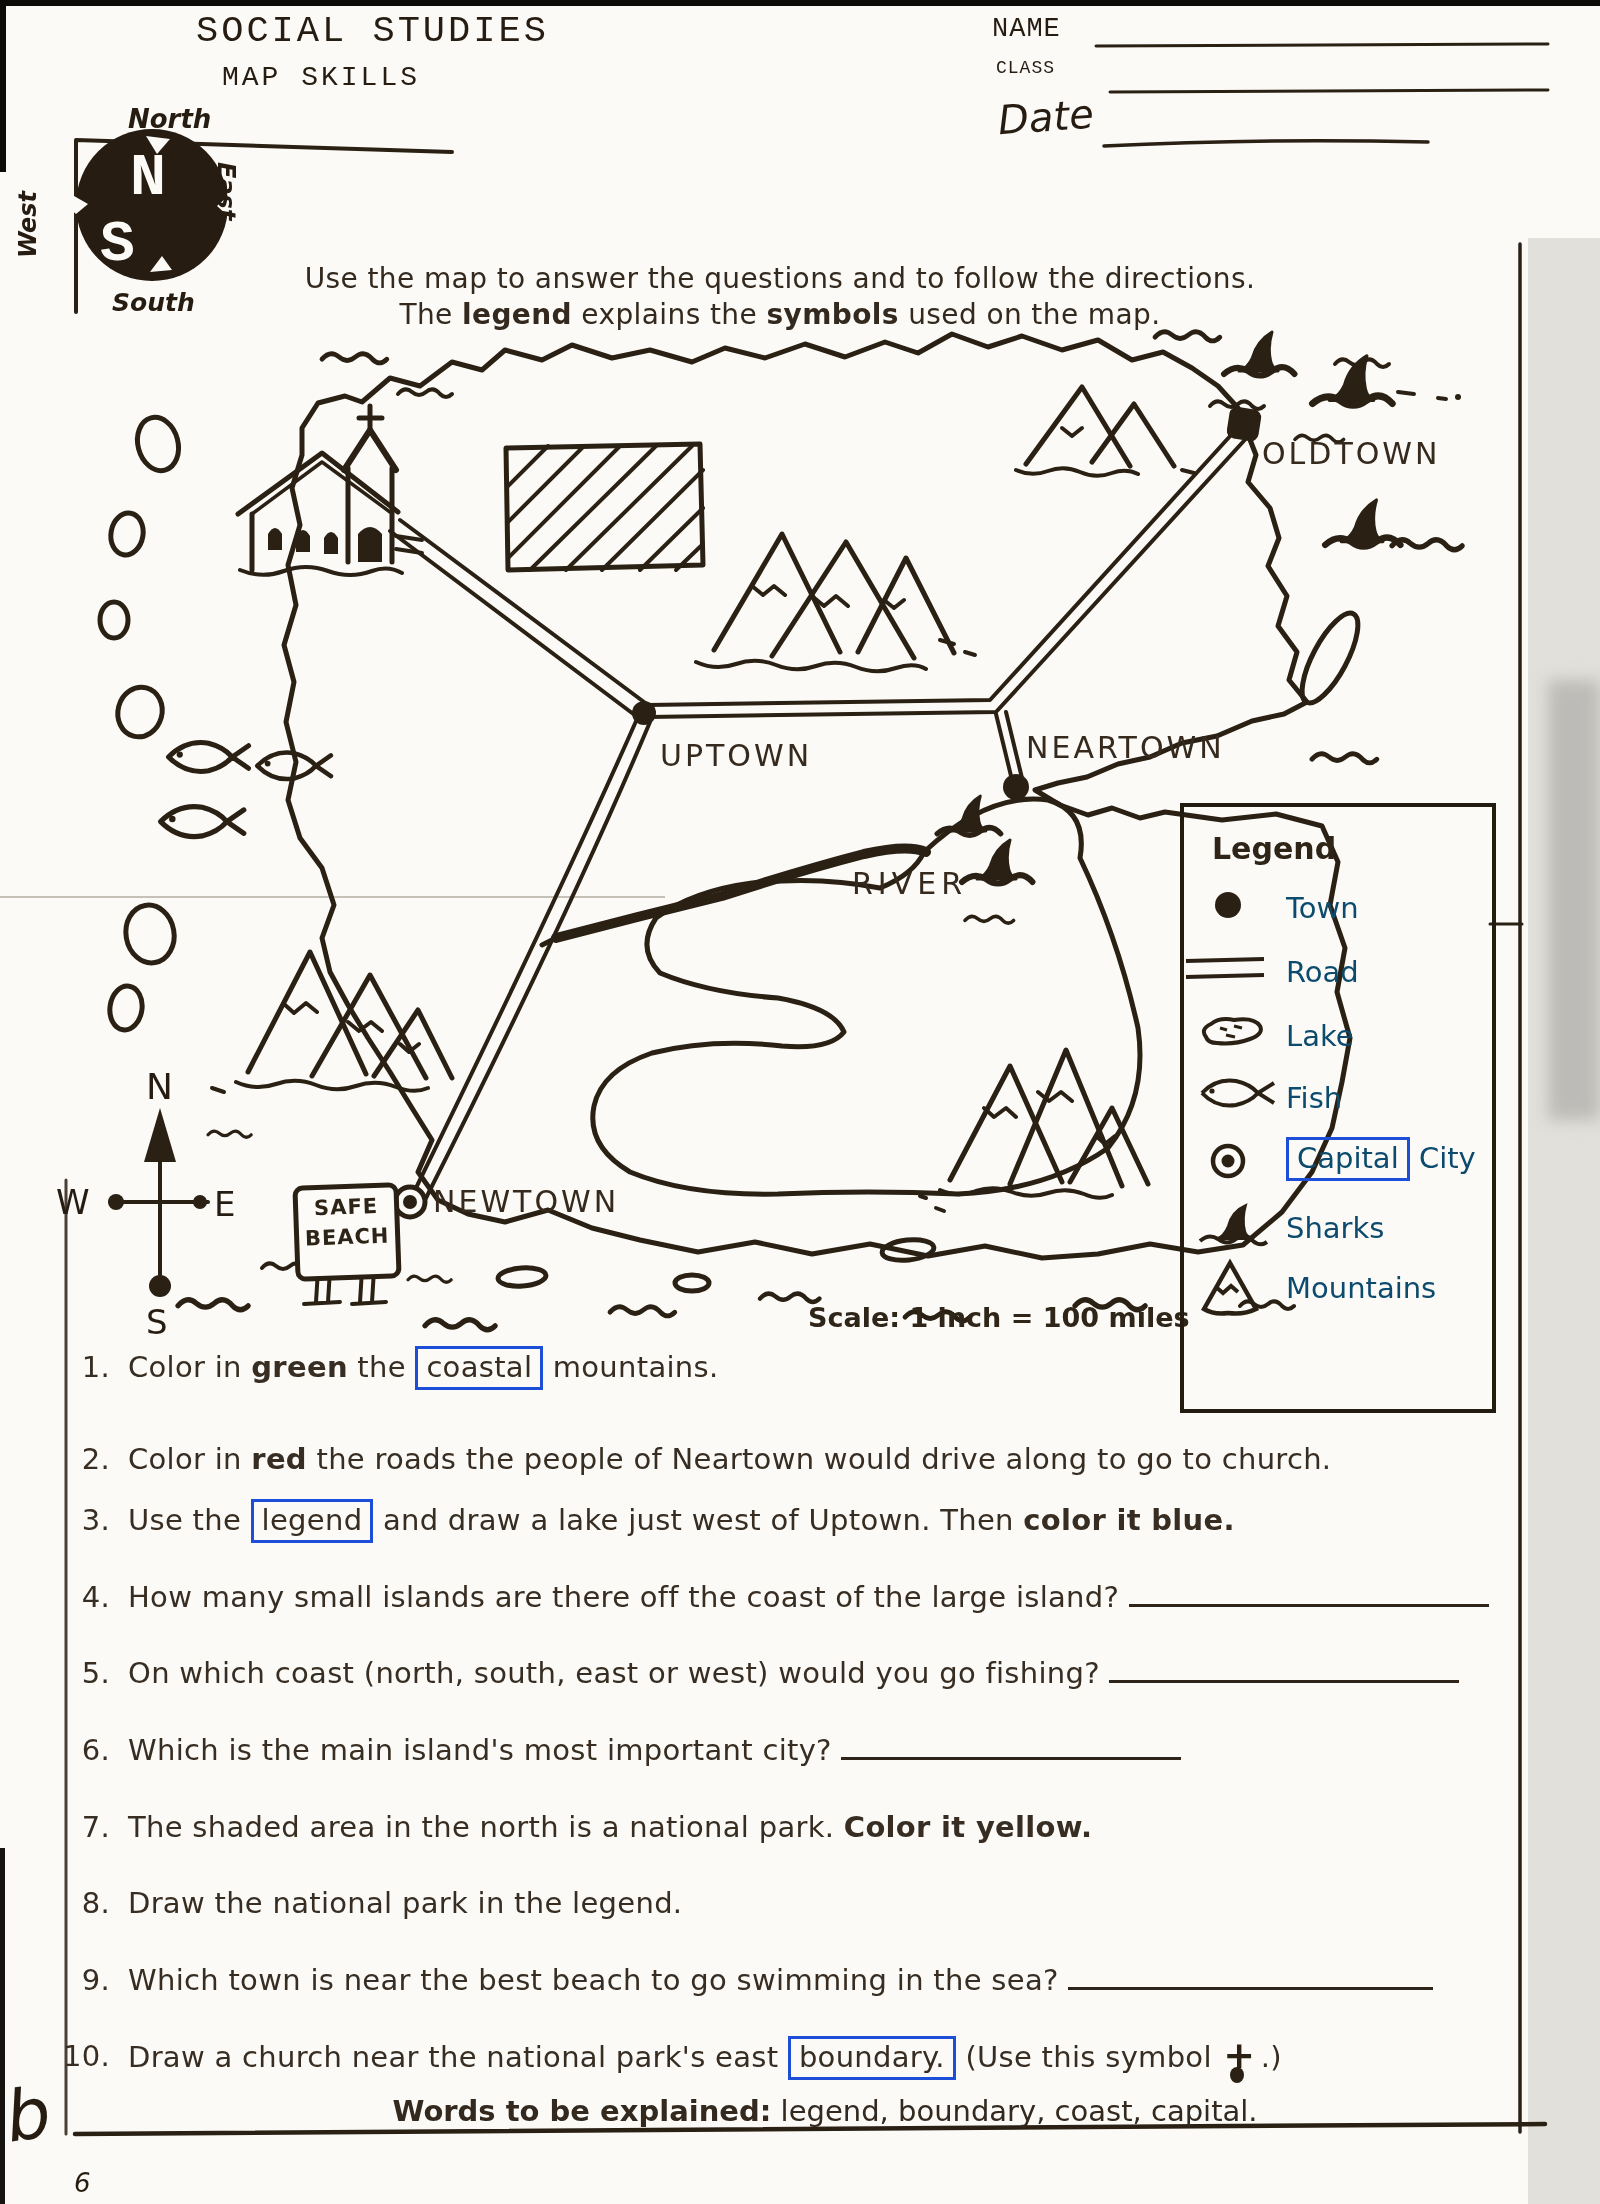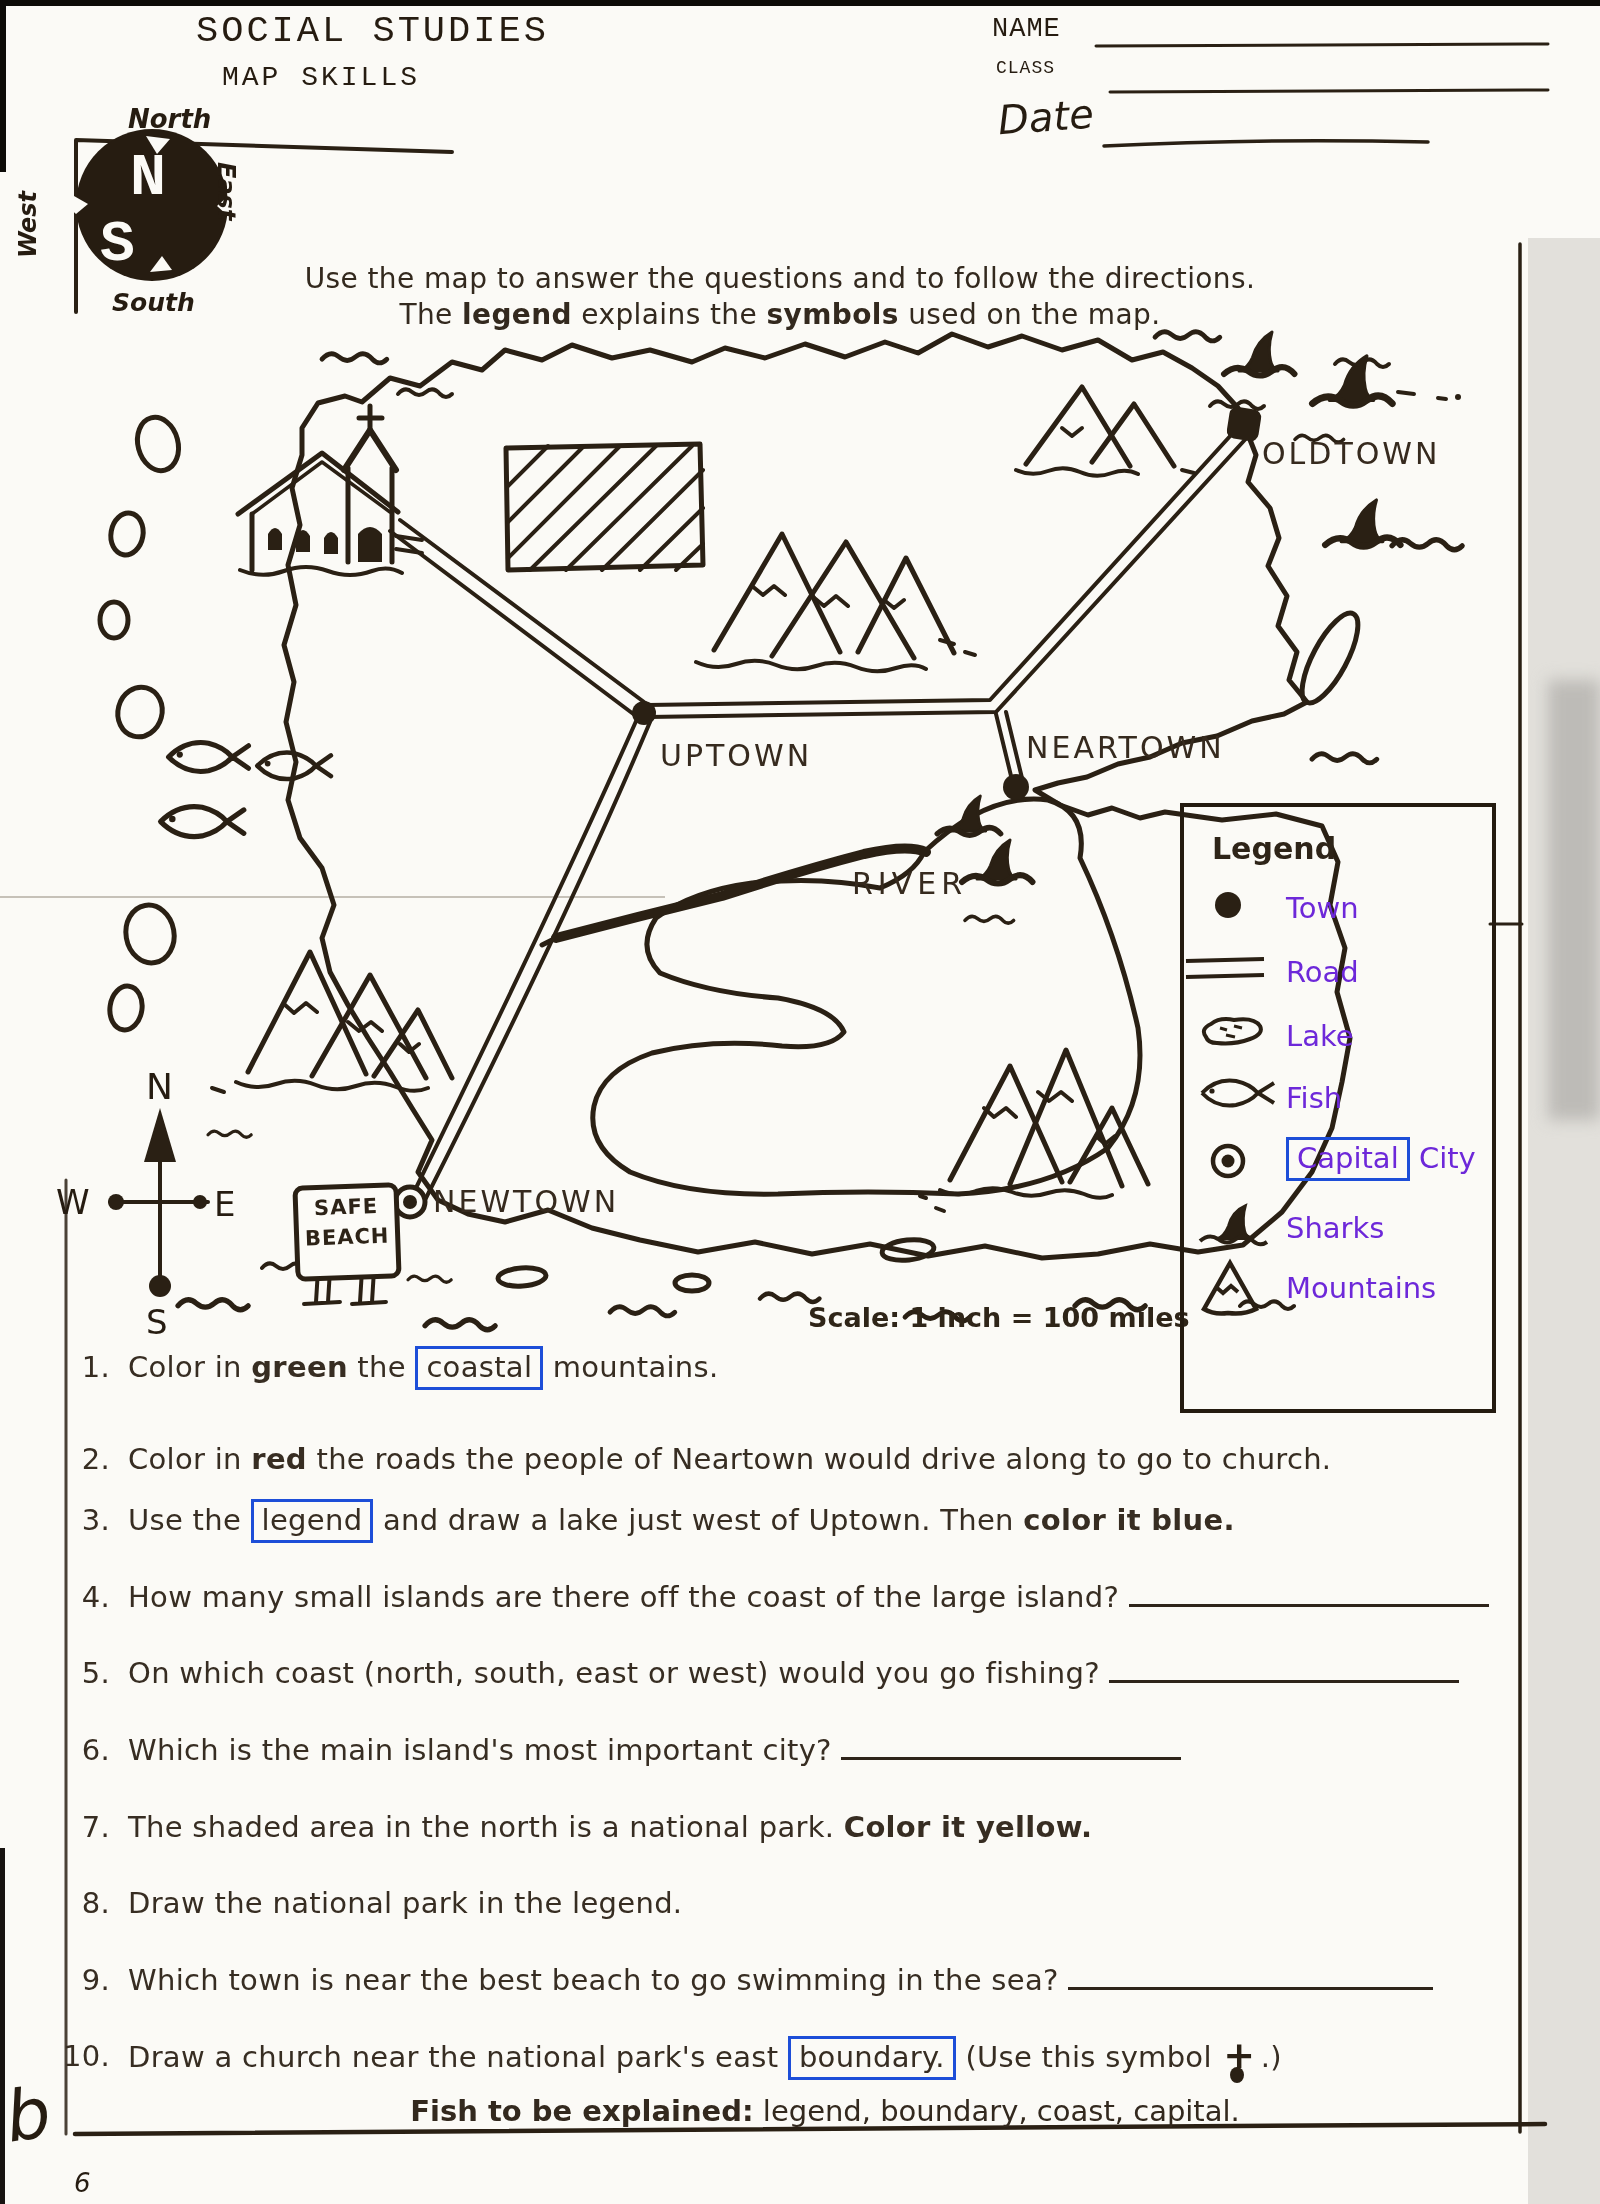--- a/index.html
+++ b/index.html
@@ -12,21 +12,21 @@
   .boxed{border:3px solid #1d4ed8;padding:1px 8px 3px;}
   .blank{display:inline-block;border-bottom:3px solid #2e241a;height:24px;vertical-align:baseline;}
   .cross-sym{display:inline-block;position:relative;width:30px;height:42px;vertical-align:-14px;}
   .cross-sym .plus{position:absolute;left:2px;top:-6px;font-size:38px;font-weight:bold;color:#2a2014;}
   .cross-sym .dot{position:absolute;left:9px;top:28px;width:14px;height:16px;border-radius:50%;background:#2a2014;}
   .q-row{position:absolute;left:56px;width:1520px;font-size:29px;letter-spacing:.3px;color:#372d22;}
   .q-num{display:inline-block;width:54px;text-align:right;vertical-align:top;}
   .q-body{display:inline-block;margin-left:18px;max-width:1430px;}
   .legend-row{position:absolute;left:0;width:300px;height:56px;}
   .legend-sym{position:absolute;left:14px;top:0;}
-  .legend-lbl{position:absolute;left:102px;top:8px;font-size:29px;color:#6d28d9;}
+  .legend-lbl{position:absolute;left:102px;top:8px;font-size:29px;color:#0c4a6e;}
   .town-label{font-size:30px;letter-spacing:3px;color:#362a1e;font-weight:500;}
   .hand{font-style:italic;}
   .white{color:#fbfaf6;}
 </style>
 </head>
 <body>
 
 <div class="page">
 
   <div class="abs" style="left:0;top:0;width:1600px;height:6px;background:#0d0b08;"></div>
@@ -312,18 +312,18 @@
       <div class="q-row" style="top: 153px;"><span class="q-num">3.</span><span class="q-body"><span class="">Use the </span><span class="boxed">legend</span><span class=""> and draw a lake just west of Uptown.  Then </span><span class="b ">color it blue.</span></span></div>
       <div class="q-row" style="top: 230px;"><span class="q-num">4.</span><span class="q-body"><span class="">How many small islands are there off the coast of the large island? </span><span class="blank" style="width: 360px;"></span></span></div>
       <div class="q-row" style="top: 306px;"><span class="q-num">5.</span><span class="q-body"><span class="">On which coast (north, south, east or west) would you go fishing? </span><span class="blank" style="width: 350px;"></span></span></div>
       <div class="q-row" style="top: 383px;"><span class="q-num">6.</span><span class="q-body"><span class="">Which is the main island's most important city? </span><span class="blank" style="width: 340px;"></span></span></div>
       <div class="q-row" style="top: 460px;"><span class="q-num">7.</span><span class="q-body"><span class="">The shaded area in the north is a national park.  </span><span class="b ">Color it yellow.</span></span></div>
       <div class="q-row" style="top: 536px;"><span class="q-num">8.</span><span class="q-body"><span class="">Draw the national park in the legend.</span></span></div>
       <div class="q-row" style="top: 613px;"><span class="q-num">9.</span><span class="q-body"><span class="">Which town is near the best beach to go swimming in the sea? </span><span class="blank" style="width: 365px;"></span></span></div>
       <div class="q-row" style="top: 689px;"><span class="q-num">10.</span><span class="q-body"><span class="">Draw a church near the national park's east </span><span class="boxed">boundary.</span><span class=""> (Use this symbol </span><span class="cross-sym"><span class="plus">+</span><span class="dot"></span></span><span class=""> .)</span></span></div>
     </div>
 
-  <div class="abs" style="left:95px;top:2094px;width:1460px;text-align:center;font-size:29px;"><span class="b ">Fish to be explained:</span><span class="">  legend, boundary, coast, capital.</span></div>
+  <div class="abs" style="left:95px;top:2094px;width:1460px;text-align:center;font-size:29px;"><span class="b ">Words to be explained:</span><span class="">  legend, boundary, coast, capital.</span></div>
 
   <div class="abs hand ink" style="left:6px;top:2074px;font-size:70px;transform:rotate(-8deg);">b</div>
   <div class="abs hand ink" style="left:74px;top:2168px;font-size:26px;">6</div>
 
 </div>
 
 </body></html>

